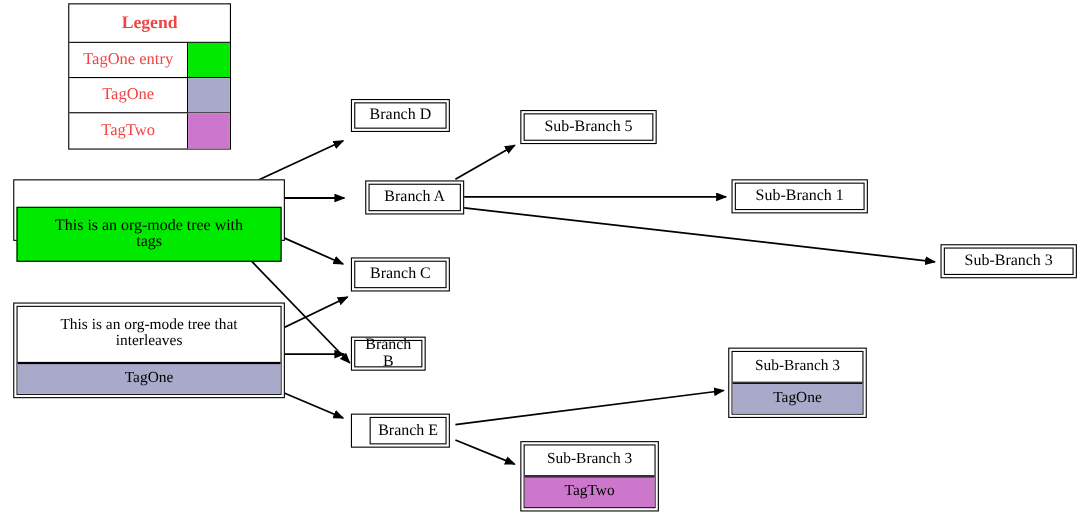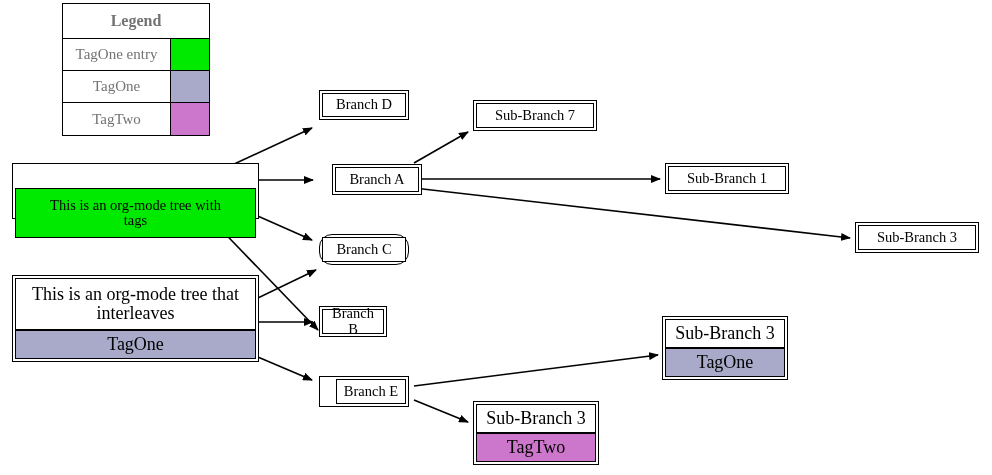--- a/index.html
+++ b/index.html
@@ -46,21 +46,21 @@
     border:1px solid #000;
     box-sizing:border-box;
     width:100%;height:100%;
     display:flex;flex-direction:column;
     background:#fff;
   }
   .trow{
     box-sizing:border-box;
     display:flex;align-items:center;justify-content:center;
     border-bottom:1px solid #000;
-    font-size:18px;
+    font-size:14px;
     color:#000;
     text-align:center;
     line-height:1.05;
     white-space:pre-line;
   }
   .trow:last-child{border-bottom:none;}
   .trow.tag{border-top:1px solid #000;}
 
   
   .legend{
@@ -72,21 +72,21 @@
   }
   .legend .lrow{
     display:flex;
     box-sizing:border-box;
     border-bottom:1px solid #000;
   }
   .legend .lrow:last-child{border-bottom:none;}
   .legend .lcell{
     box-sizing:border-box;
     display:flex;align-items:center;justify-content:center;
-    font-size:15px;color:#737373;
+    font-size:15px;color:#ef4444;
   }
   .legend .ltitle{
     width:100%;
     font-weight:bold;
     font-size:16px;
   }
   .legend .lname{
     flex:1 1 auto;
     border-right:1px solid #000;
   }
@@ -172,41 +172,41 @@
       <div class="lbl">Branch D</div>
     </div>
   </div>
 
   <div class="node dbl" style="left:332px;top:164px;width:90px;height:31px;">
     <div class="inner">
       <div class="lbl">Branch A</div>
     </div>
   </div>
 
-  <div class="node dbl" style="left:319px;top:234px;width:90px;height:31px;border-radius:13px;">
+  <div class="node dbl" style="left:319px;top:234px;width:90px;height:31px;">
     <div class="inner">
       <div class="lbl">Branch C</div>
     </div>
   </div>
 
   <div class="node dbl" style="left:319px;top:306px;width:68px;height:31px;">
     <div class="inner">
       <div class="lbl">Branch B</div>
     </div>
   </div>
 
   <div class="node dbl" style="left:319px;top:376px;width:90px;height:31px;padding-left:16px;">
     <div class="inner">
       <div class="lbl">Branch E</div>
     </div>
   </div>
 
   <div class="node dbl" style="left:473px;top:100px;width:124px;height:31px;">
     <div class="inner">
-      <div class="lbl">Sub-Branch 7</div>
+      <div class="lbl">Sub-Branch 5</div>
     </div>
   </div>
 
   <div class="node dbl" style="left:665px;top:163px;width:124px;height:31px;">
     <div class="inner">
       <div class="lbl">Sub-Branch 1</div>
     </div>
   </div>
 
   <div class="node dbl" style="left:855px;top:222px;width:124px;height:31px;">

